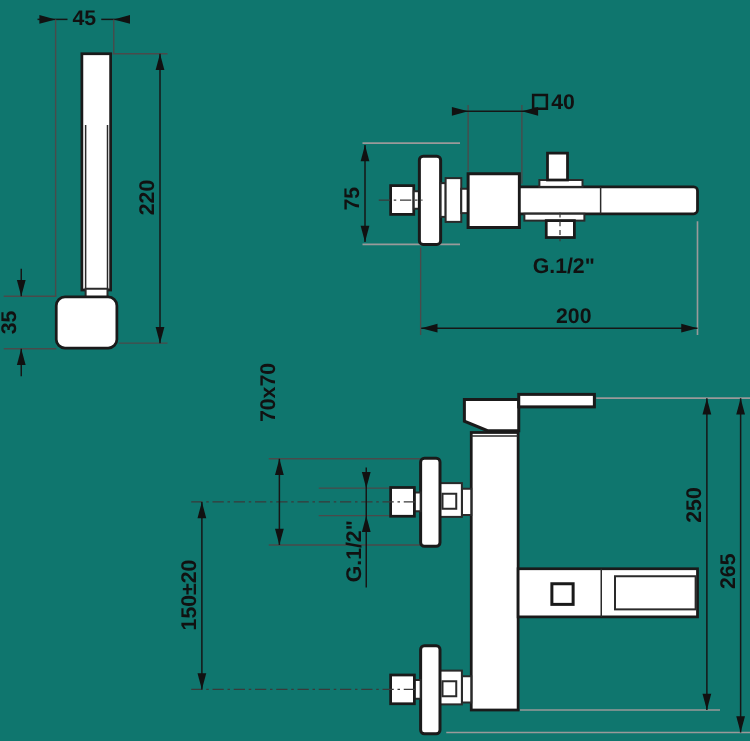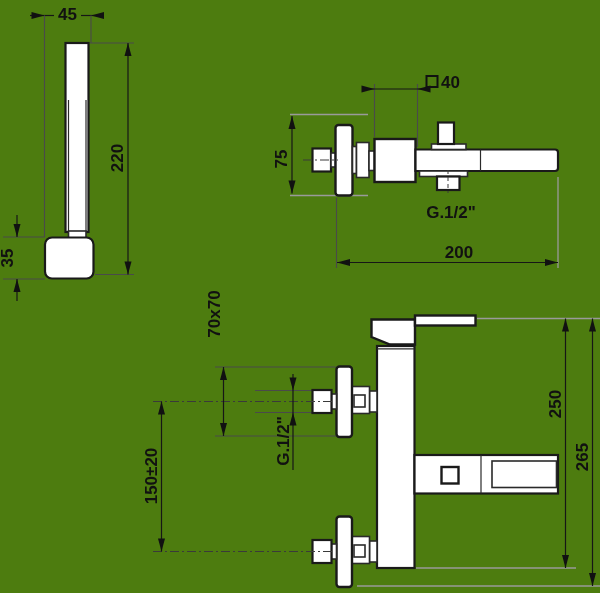--- a/index.html
+++ b/index.html
@@ -1,16 +1,16 @@
 <!DOCTYPE html>
 <html><head>
 <meta charset="utf-8">
 <style>
   html,body{margin:0;padding:0;background:#ffffff;}
-  .stage{width:600px;height:593px;background:#4d7c0f;position:relative;font-family:"Liberation Sans",sans-serif;}
+  .stage{width:600px;height:593px;background:#0f766e;position:relative;font-family:"Liberation Sans",sans-serif;}
   svg{display:block;}
   
   .o-heavy{fill:#ffffff;stroke:#1a1a1a;stroke-width:2.4;}
   .o-main{fill:#ffffff;stroke:#1a1a1a;stroke-width:2.2;}
   .o-thin{fill:#ffffff;stroke:#2a2a2a;stroke-width:1.6;}
   .edge{fill:none;stroke:#2a2a2a;stroke-width:1.2;}
   
   .dim{fill:none;stroke:#161616;stroke-width:1.2;}
   .ext{fill:none;stroke:#4a4a4a;stroke-width:1.1;}
   .extg{fill:none;stroke:#9a9a9a;stroke-width:1.3;}

